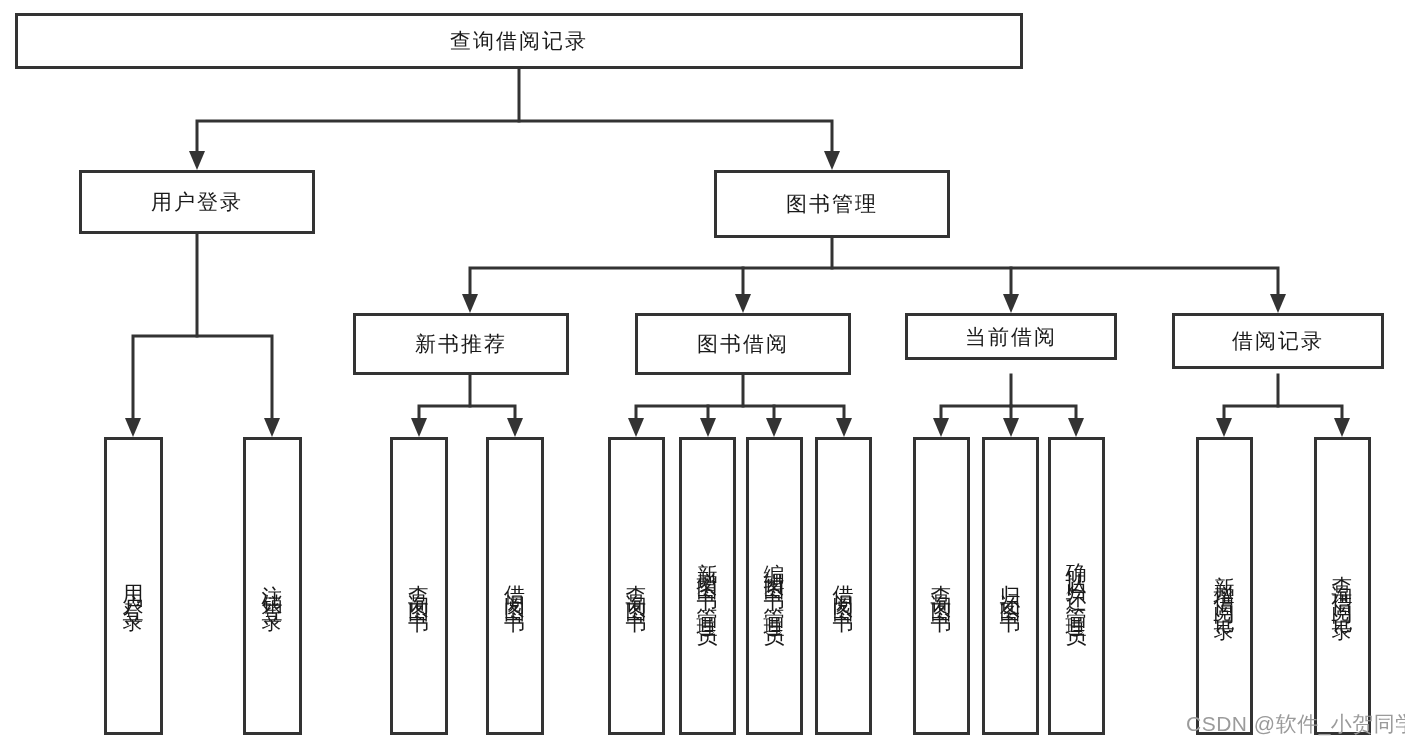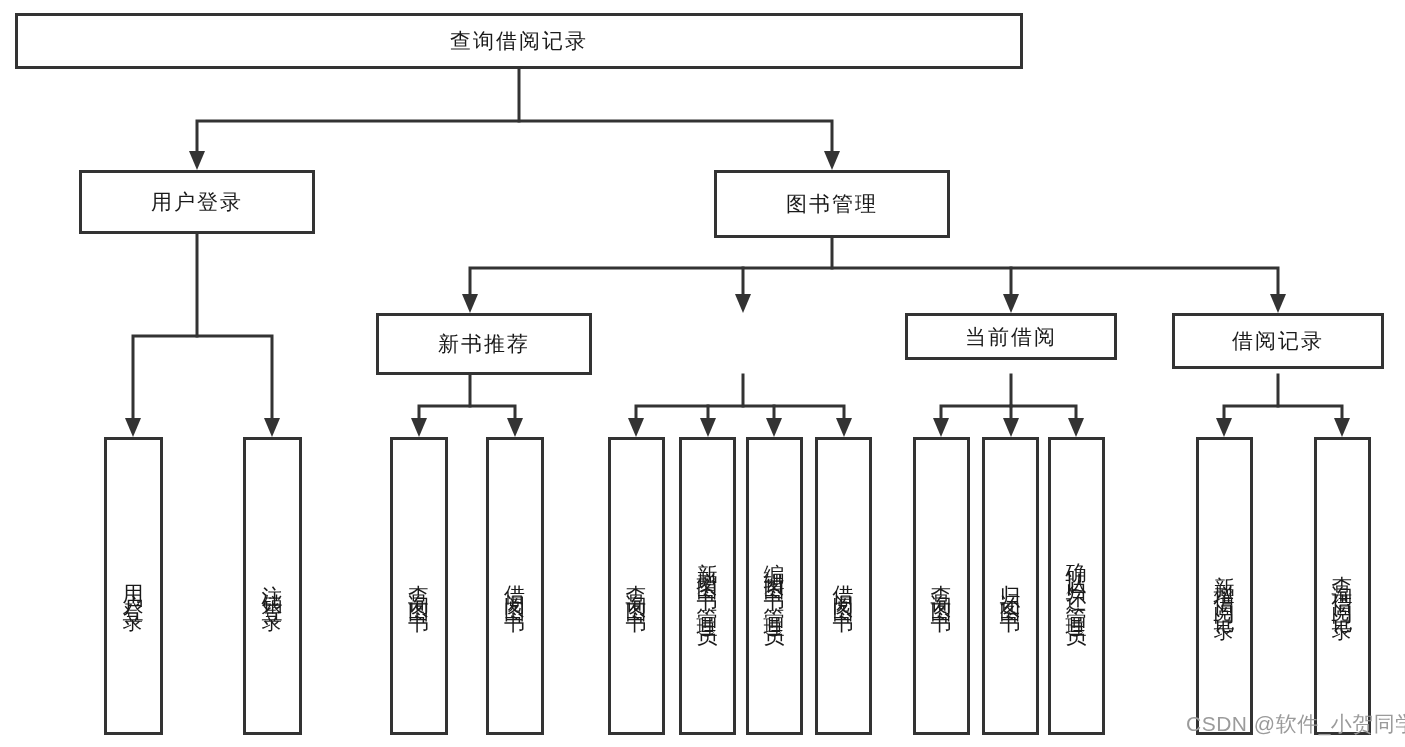--- a/index.html
+++ b/index.html
@@ -109,21 +109,22 @@
       <polygon points="1216,418 1232,418 1224,437"></polygon>
       <polygon points="1334,418 1350,418 1342,437"></polygon>
     </g>
   </svg>
 
   <div class="box hbox" style="left:15px;top:13px;width:1008px;height:56px">查询借阅记录</div>
 
   <div class="box hbox" style="left:79px;top:170px;width:236px;height:64px">用户登录</div>
   <div class="box hbox" style="left:714px;top:170px;width:236px;height:68px">图书管理</div>
 
-  <div class="box hbox" style="left:376px;top:313px;width:216px;height:62px">新书推荐</div>
+  <div class="box hbox" style="left:353px;top:313px;width:216px;height:62px">新书推荐</div>
+  <div class="box hbox" style="left:635px;top:313px;width:216px;height:62px">图书借阅</div>
   <div class="box hbox" style="left:905px;top:313px;width:212px;height:47px">当前借阅</div>
   <div class="box hbox" style="left:1172px;top:313px;width:212px;height:56px">借阅记录</div>
 
   <div class="box vbox" style="left:104px;top:437px;width:59px;height:298px">用户登录</div>
   <div class="box vbox" style="left:243px;top:437px;width:59px;height:298px">注销登录</div>
 
   <div class="box vbox" style="left:390px;top:437px;width:58px;height:298px">查询图书</div>
   <div class="box vbox" style="left:486px;top:437px;width:58px;height:298px">借阅图书</div>
 
   <div class="box vbox" style="left:608px;top:437px;width:57px;height:298px">查询图书</div>

